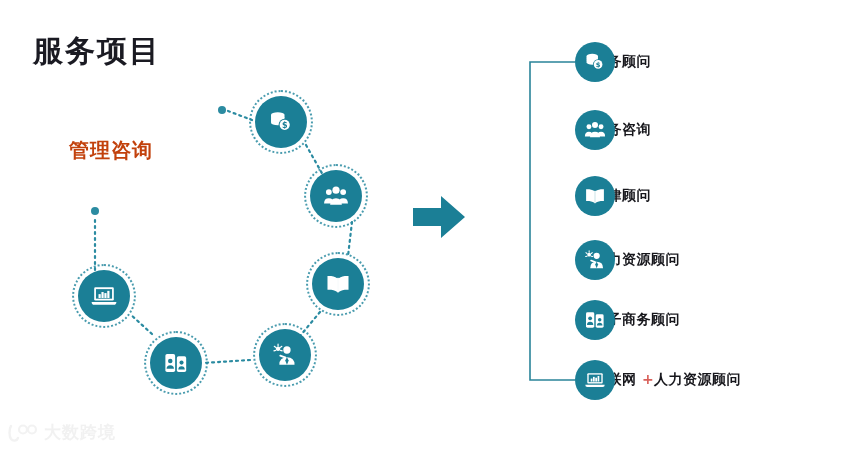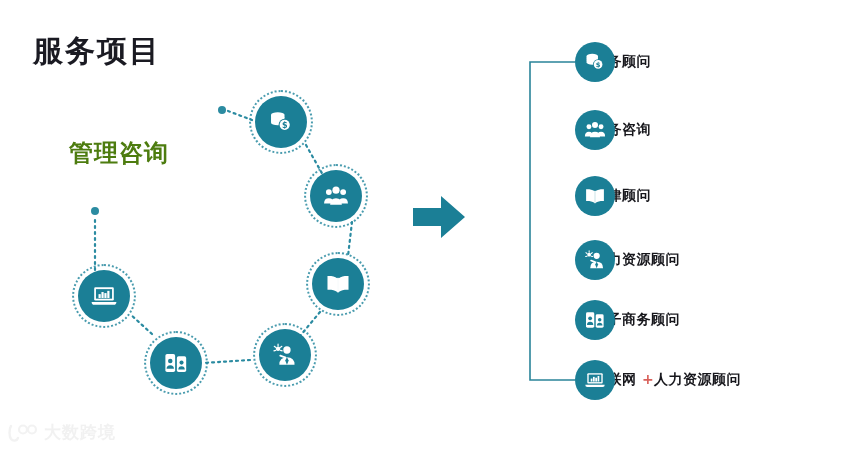--- a/index.html
+++ b/index.html
@@ -28,23 +28,23 @@
     letter-spacing: 2px;
     white-space: nowrap;
   }
 
   
   #cluster-label {
     position: absolute;
     left: 69px;
     top: 137px;
     font-family: "Liberation Serif", "DejaVu Serif", serif;
-    font-size: 24px;
+    font-size: 20px;
     font-weight: 700;
-    color: #4d7c0f;
+    color: #c2410c;
     letter-spacing: 1px;
     white-space: nowrap;
   }
 
   
   .canvas {
     position: absolute;
     left: 0;
     top: 0;
     width: 855px;

